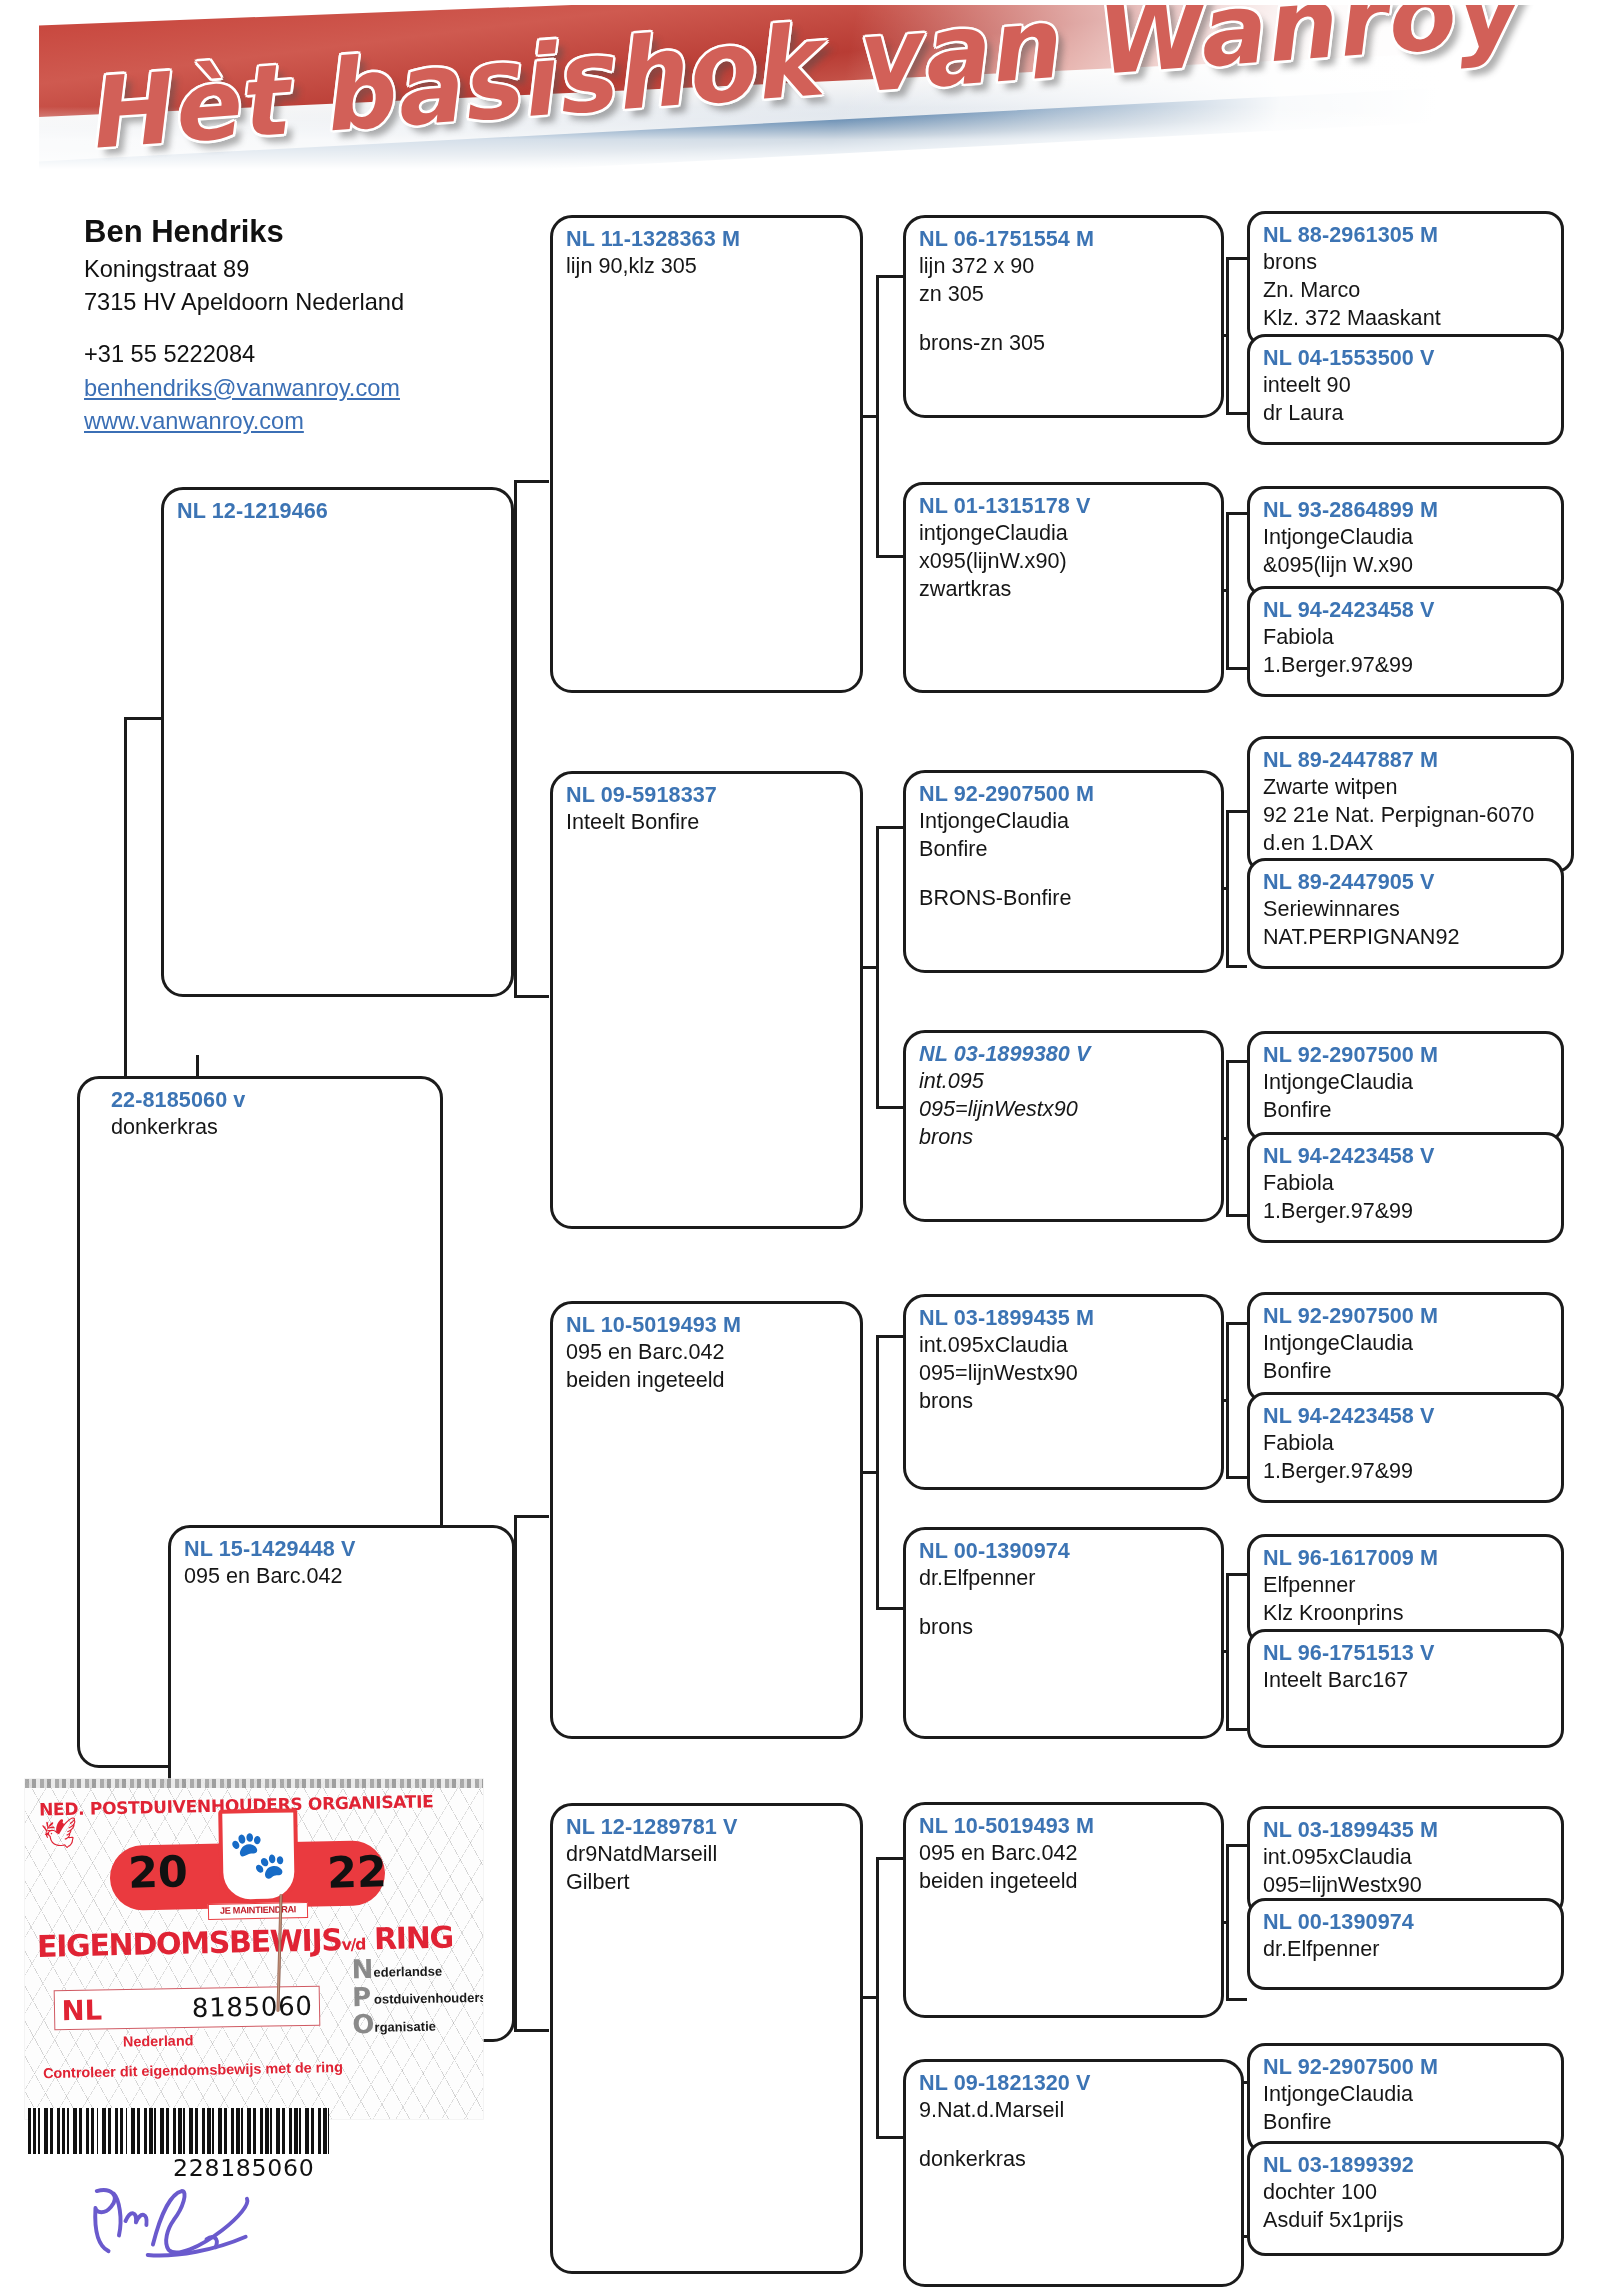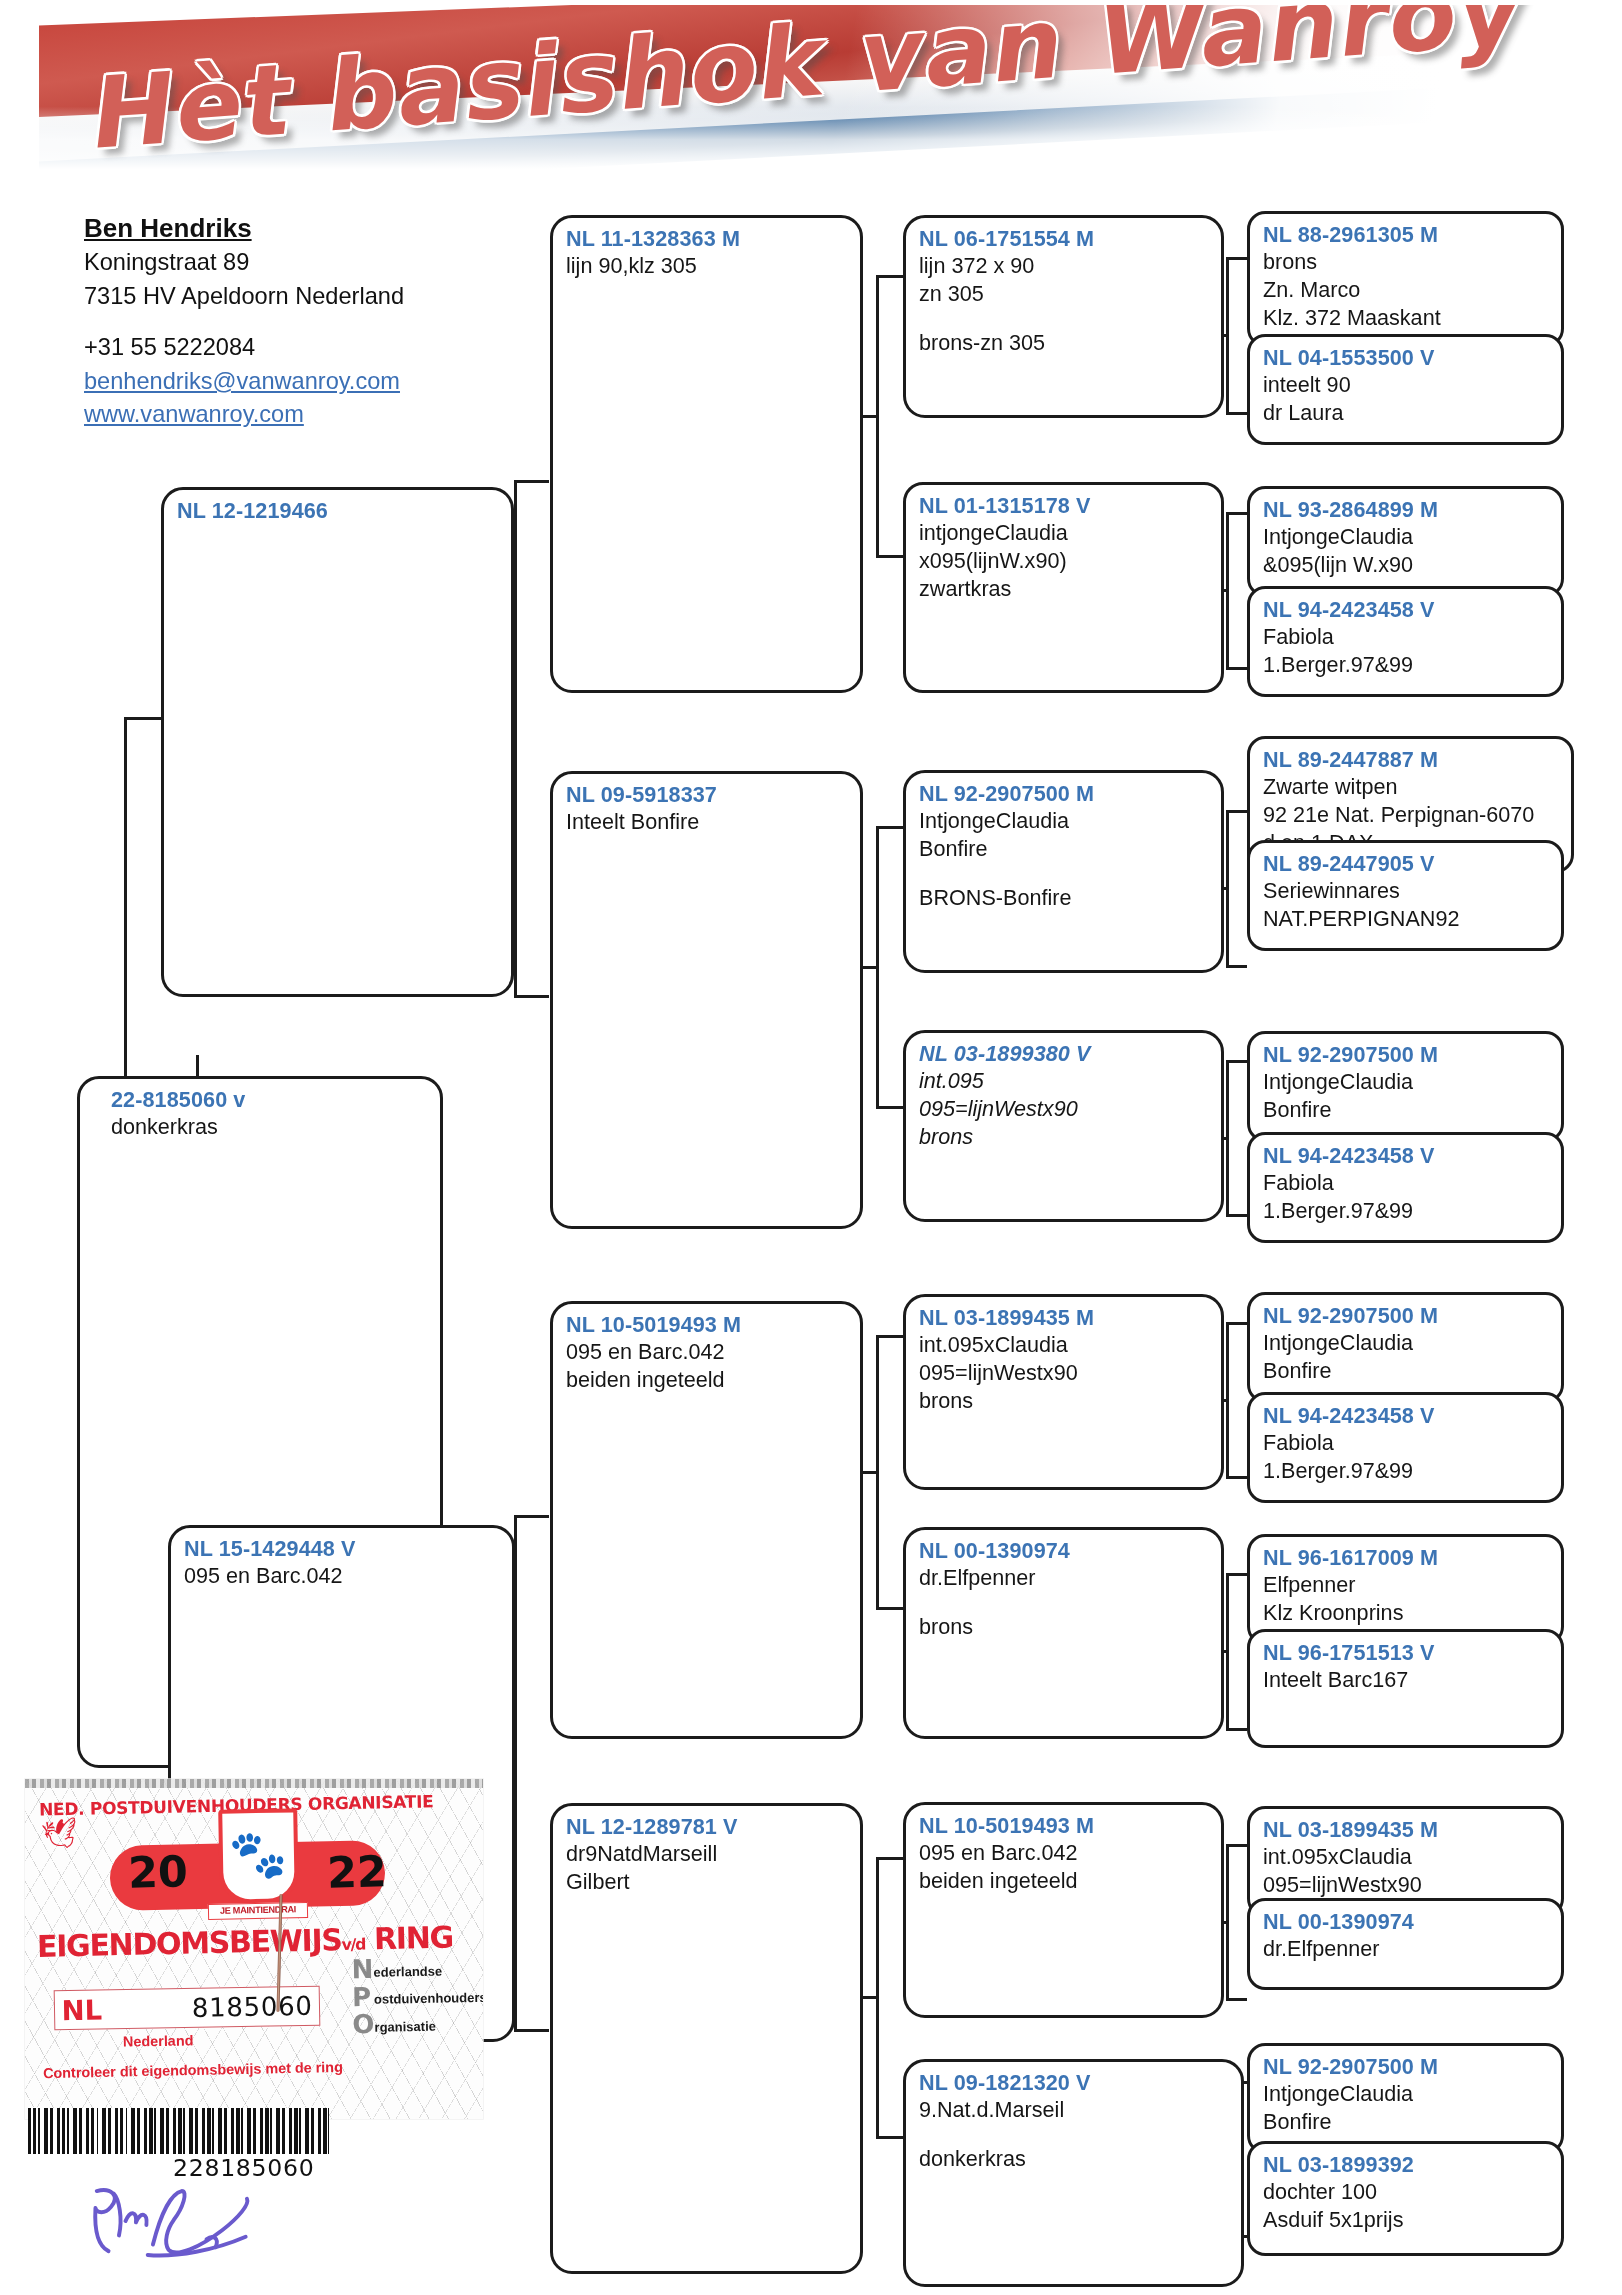--- a/index.html
+++ b/index.html
@@ -47,21 +47,21 @@
     transform:rotate(-4.2deg);
     text-shadow:
       -2px -2px 0 #ffffff, 2px -2px 0 #ffffff, -2px 2px 0 #ffffff, 2px 2px 0 #ffffff,
       0 -2.6px 0 #ffffff, 0 2.6px 0 #ffffff, -2.6px 0 0 #ffffff, 2.6px 0 0 #ffffff,
       6.5px 7.9px 6.5px rgba(80,80,80,.45);
     white-space:nowrap;
   }
 
   
   #owner{position:absolute;left:84px;top:211px;width:458px;}
-  #owner .name{font-size:26px;font-weight:bold;color:#111;line-height:1.35;text-decoration:underline;}
+  #owner .name{font-size:31px;font-weight:bold;color:#111;line-height:1.35;}
   #owner .line{font-size:23.6px;color:#111;line-height:1.42;}
   #owner .gap{height:18.3px;}
   #owner .link{font-size:23.6px;color:#3b6fb5;text-decoration:underline;line-height:1.42;display:block;}
 
   
   .pbox{
     position:absolute;box-sizing:border-box;
     border:3.3px solid #1b1b1b;border-radius:22px;background:#fff;
     padding:6.5px 11.8px 3.9px 13px;
   }
@@ -384,21 +384,21 @@
   <div class="pline">Fabiola</div>
   <div class="pline">1.Berger.97&amp;99</div>
 </div>
 
 <div class="pbox small" style="left:1247px;top:736px;width:327px;height:137px;">
   <div class="pid">NL 89-2447887 M</div>
   <div class="pline">Zwarte witpen</div>
   <div class="pline">92 21e Nat. Perpignan-6070</div>
   <div class="pline">d.en 1.DAX</div>
 </div>
-<div class="pbox small" style="left:1247px;top:840px;width:317px;height:111px;">
+<div class="pbox small" style="left:1247px;top:858px;width:317px;height:111px;">
   <div class="pid">NL 89-2447905 V</div>
   <div class="pline">Seriewinnares</div>
   <div class="pline">NAT.PERPIGNAN92</div>
 </div>
 
 <div class="pbox small" style="left:1247px;top:1031px;width:317px;height:111px;">
   <div class="pid">NL 92-2907500 M</div>
   <div class="pline">IntjongeClaudia</div>
   <div class="pline">Bonfire</div>
 </div>

